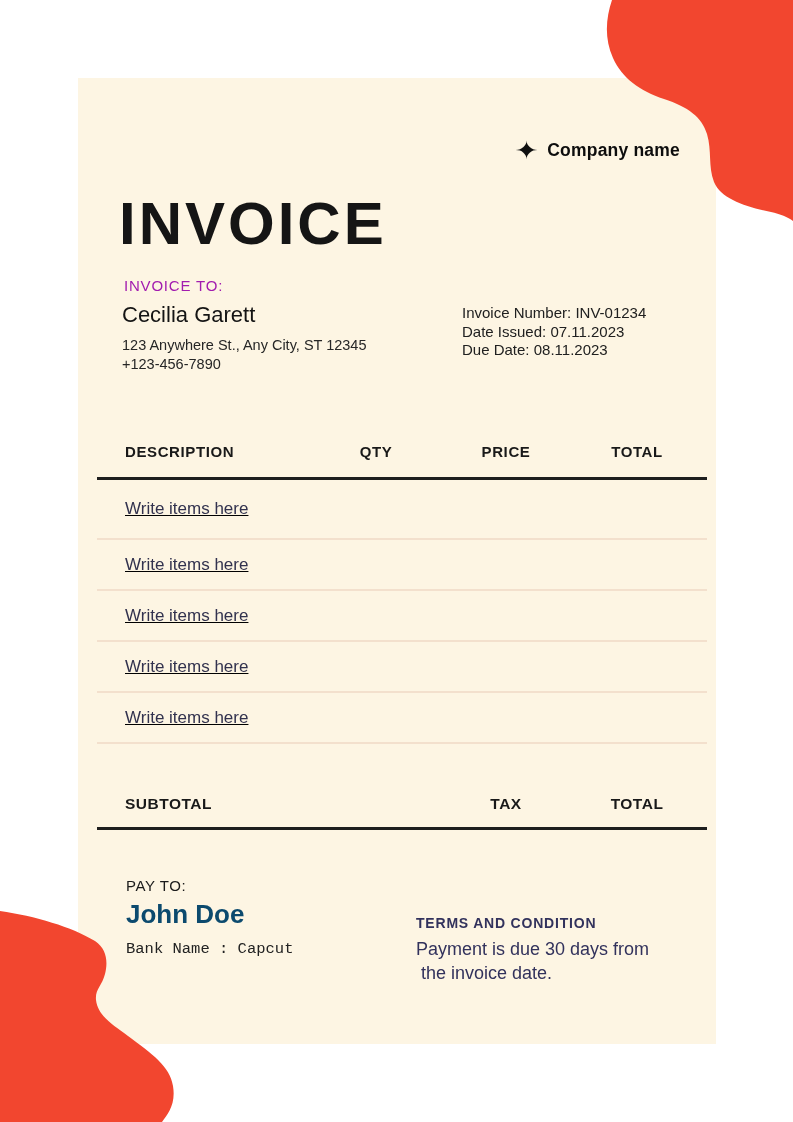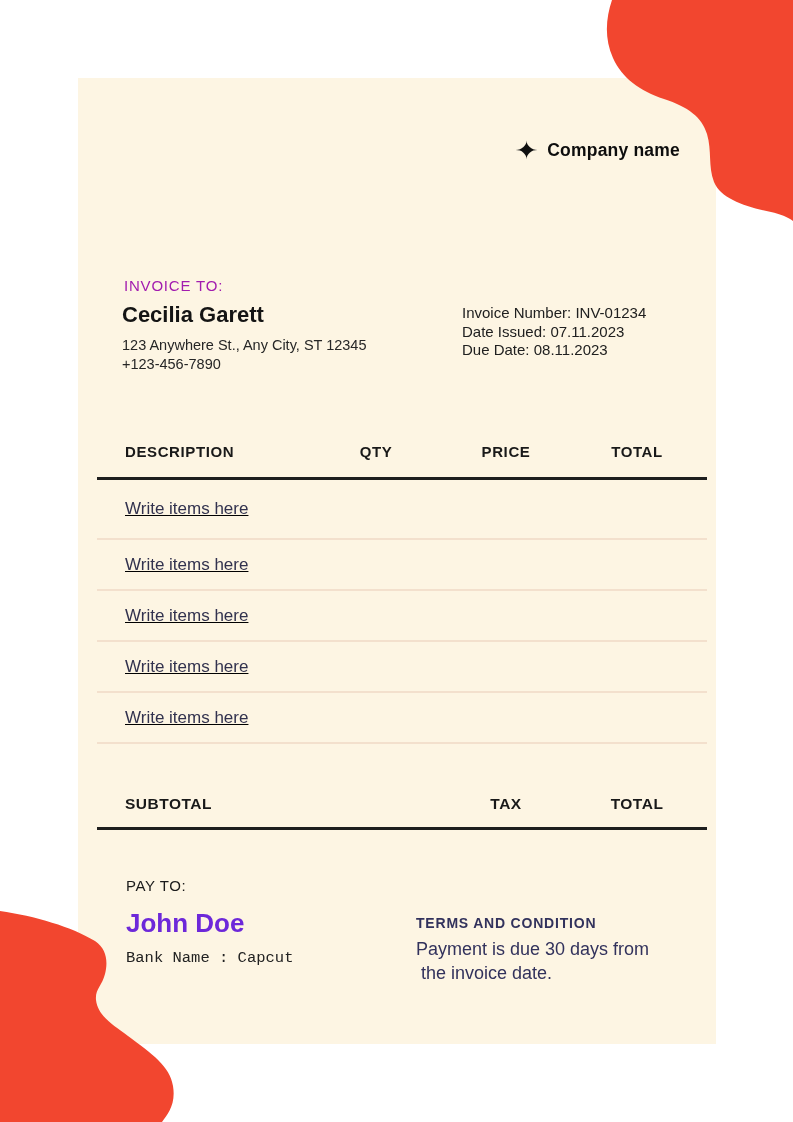--- a/index.html
+++ b/index.html
@@ -15,58 +15,59 @@
   .blob-layer { position:absolute; left:0; top:0; width:793px; height:1122px; z-index:2; pointer-events:none; }
 
   
   .company { position:absolute; top:60px; right:36px; display:flex; align-items:center; gap:10px; }
   .star { font-family:"DejaVu Sans", sans-serif; font-size:25px; color:#101010; line-height:1; transform:scaleX(1.15); }
   .company-name { font-size:17.5px; font-weight:700; color:#0d0d0d; letter-spacing:0.2px; }
 
   
   .title { position:absolute; left:41px; top:116px; font-size:60px; font-weight:700; letter-spacing:3px; color:#151515; line-height:1; }
   .invoice-to-label { position:absolute; left:46px; top:199px; font-size:15px; color:#a21caf; letter-spacing:0.8px; }
-  .client-name { position:absolute; left:44px; top:224px; font-size:22px; font-weight:700; color:#141414; }
+  .client-name { position:absolute; left:44px; top:224px; font-size:22px; font-weight:400; color:#141414; }
   .client-contact { position:absolute; left:44px; top:258px; font-size:14.5px; color:#262626; line-height:19px; }
   .meta { position:absolute; left:384px; top:226px; font-size:15px; color:#202020; line-height:18.5px; }
 
   
   .items-table { position:absolute; left:19px; top:366px; width:610px; }
   .grid-cols { display:grid; grid-template-columns:210px 138px 122px 140px; }
   .thead { border-bottom:3px solid #1e1e1e; padding-bottom:17px; line-height:16px; }
   .th { font-size:15px; font-weight:700; letter-spacing:0.6px; color:#191919; text-align:center; }
   .th.desc { text-align:left; padding-left:28px; }
   .item-row { align-items:center; border-bottom:2px solid #F3E0CD; height:49px;text-decoration:underline; }
   .item-row.first { height:58px; }
   .cell { font-size:17px; color:#32324E; text-align:center; }
   .cell.desc { text-align:left; padding-left:28px; }
   .totals-row { align-items:end; height:69px; padding-bottom:14px; border-bottom:3px solid #1e1e1e; }
   .total-label { font-size:15.5px; font-weight:700; letter-spacing:0.5px; color:#191919; text-align:center; }
   .total-label.left { text-align:left; padding-left:28px; }
 
   
   .payto { position:absolute; left:48px; top:799px; color:#1b1b1b; }
   .payto-label { font-size:15px; letter-spacing:0.6px; }
-  .payee-name { font-size:26px; font-weight:700; margin-top:14px; color:#6d28d9; }
+  .payee-name { font-size:26px; font-weight:700; margin-top:5px; color:#0c4a6e; }
   .bank-lines { margin-top:9px; font-size:15.5px; line-height:20px; color:#222222;font-family:Liberation Mono, monospace; }
   .terms { position:absolute; left:338px; top:837px; color:#32325C; }
   .terms-label { font-size:14px; font-weight:700; letter-spacing:0.8px; }
   .terms-body { font-size:18px; line-height:24px; margin-top:6px; }
   .terms-line2 { padding-left:5px; }
 </style>
 </head>
 <body>
 
 <div class="card">
 
   <div class="company">
     <span class="star">✦</span>
     <span class="company-name">Company name</span>
   </div>
 
+  <div class="title">INVOICE</div>
 
   <div class="invoice-to-label">INVOICE TO:</div>
   <div class="client-name">Cecilia Garett</div>
   <div class="client-contact">
     <div>123 Anywhere St., Any City, ST 12345</div>
     <div>+123-456-7890</div>
   </div>
 
   <div class="meta">
     <div>Invoice Number: INV-01234</div>

